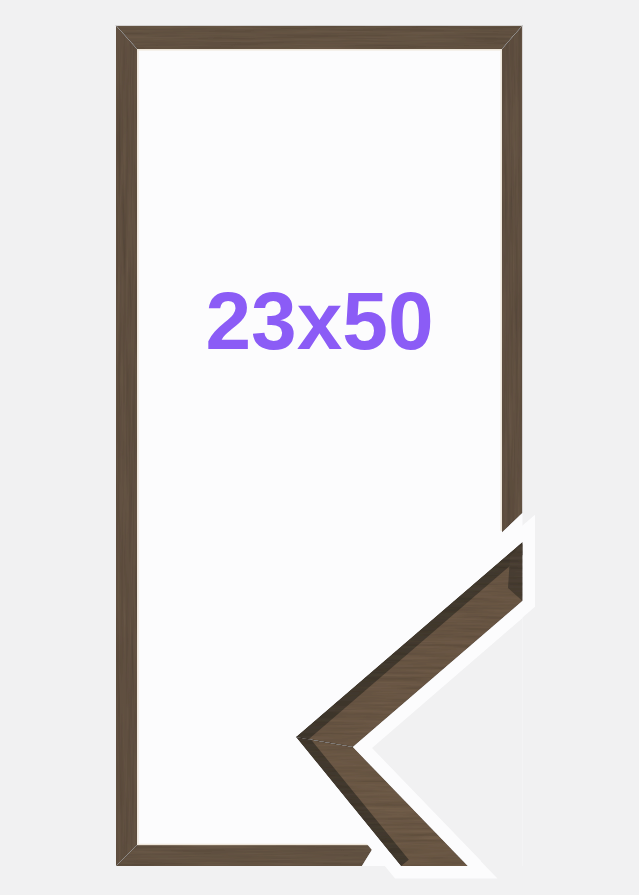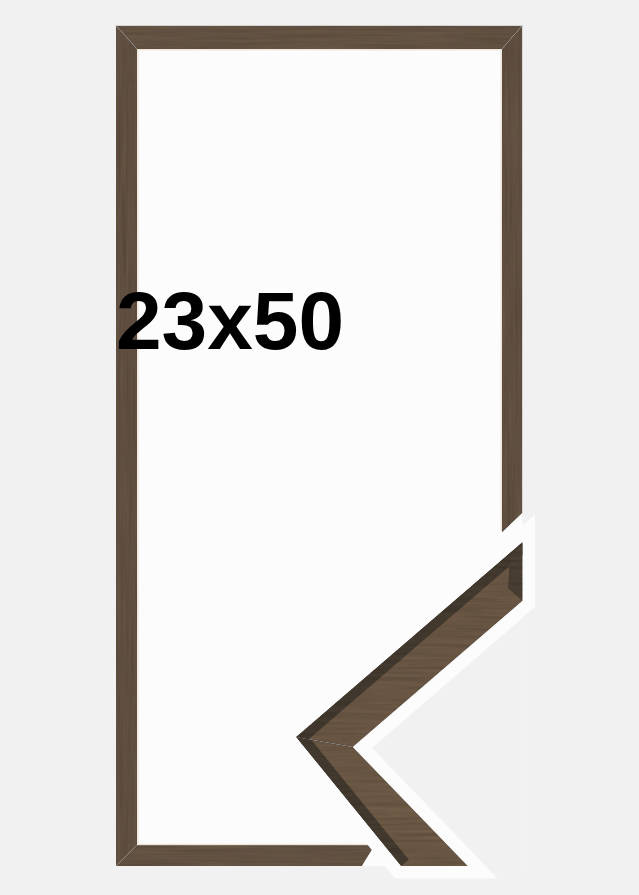--- a/index.html
+++ b/index.html
@@ -23,24 +23,25 @@
     top: 0;
     display: block;
   }
   .size-label {
     position: absolute;
     left: 116px;
     top: 274px;
     width: 407px;
     height: 94px;
     line-height: 94px;
+    text-align: center;
     font-weight: 700;
     font-size: 82px;
     letter-spacing: 0px;
-    color: #000000;
+    color: #8b5cf6;
     font-family: "Liberation Sans", sans-serif;
     user-select: none;
   }
 </style>
 </head>
 <body>
 
 <div class="stage">
 
   <svg width="639" height="895" viewBox="0 0 639 895" aria-hidden="true">

